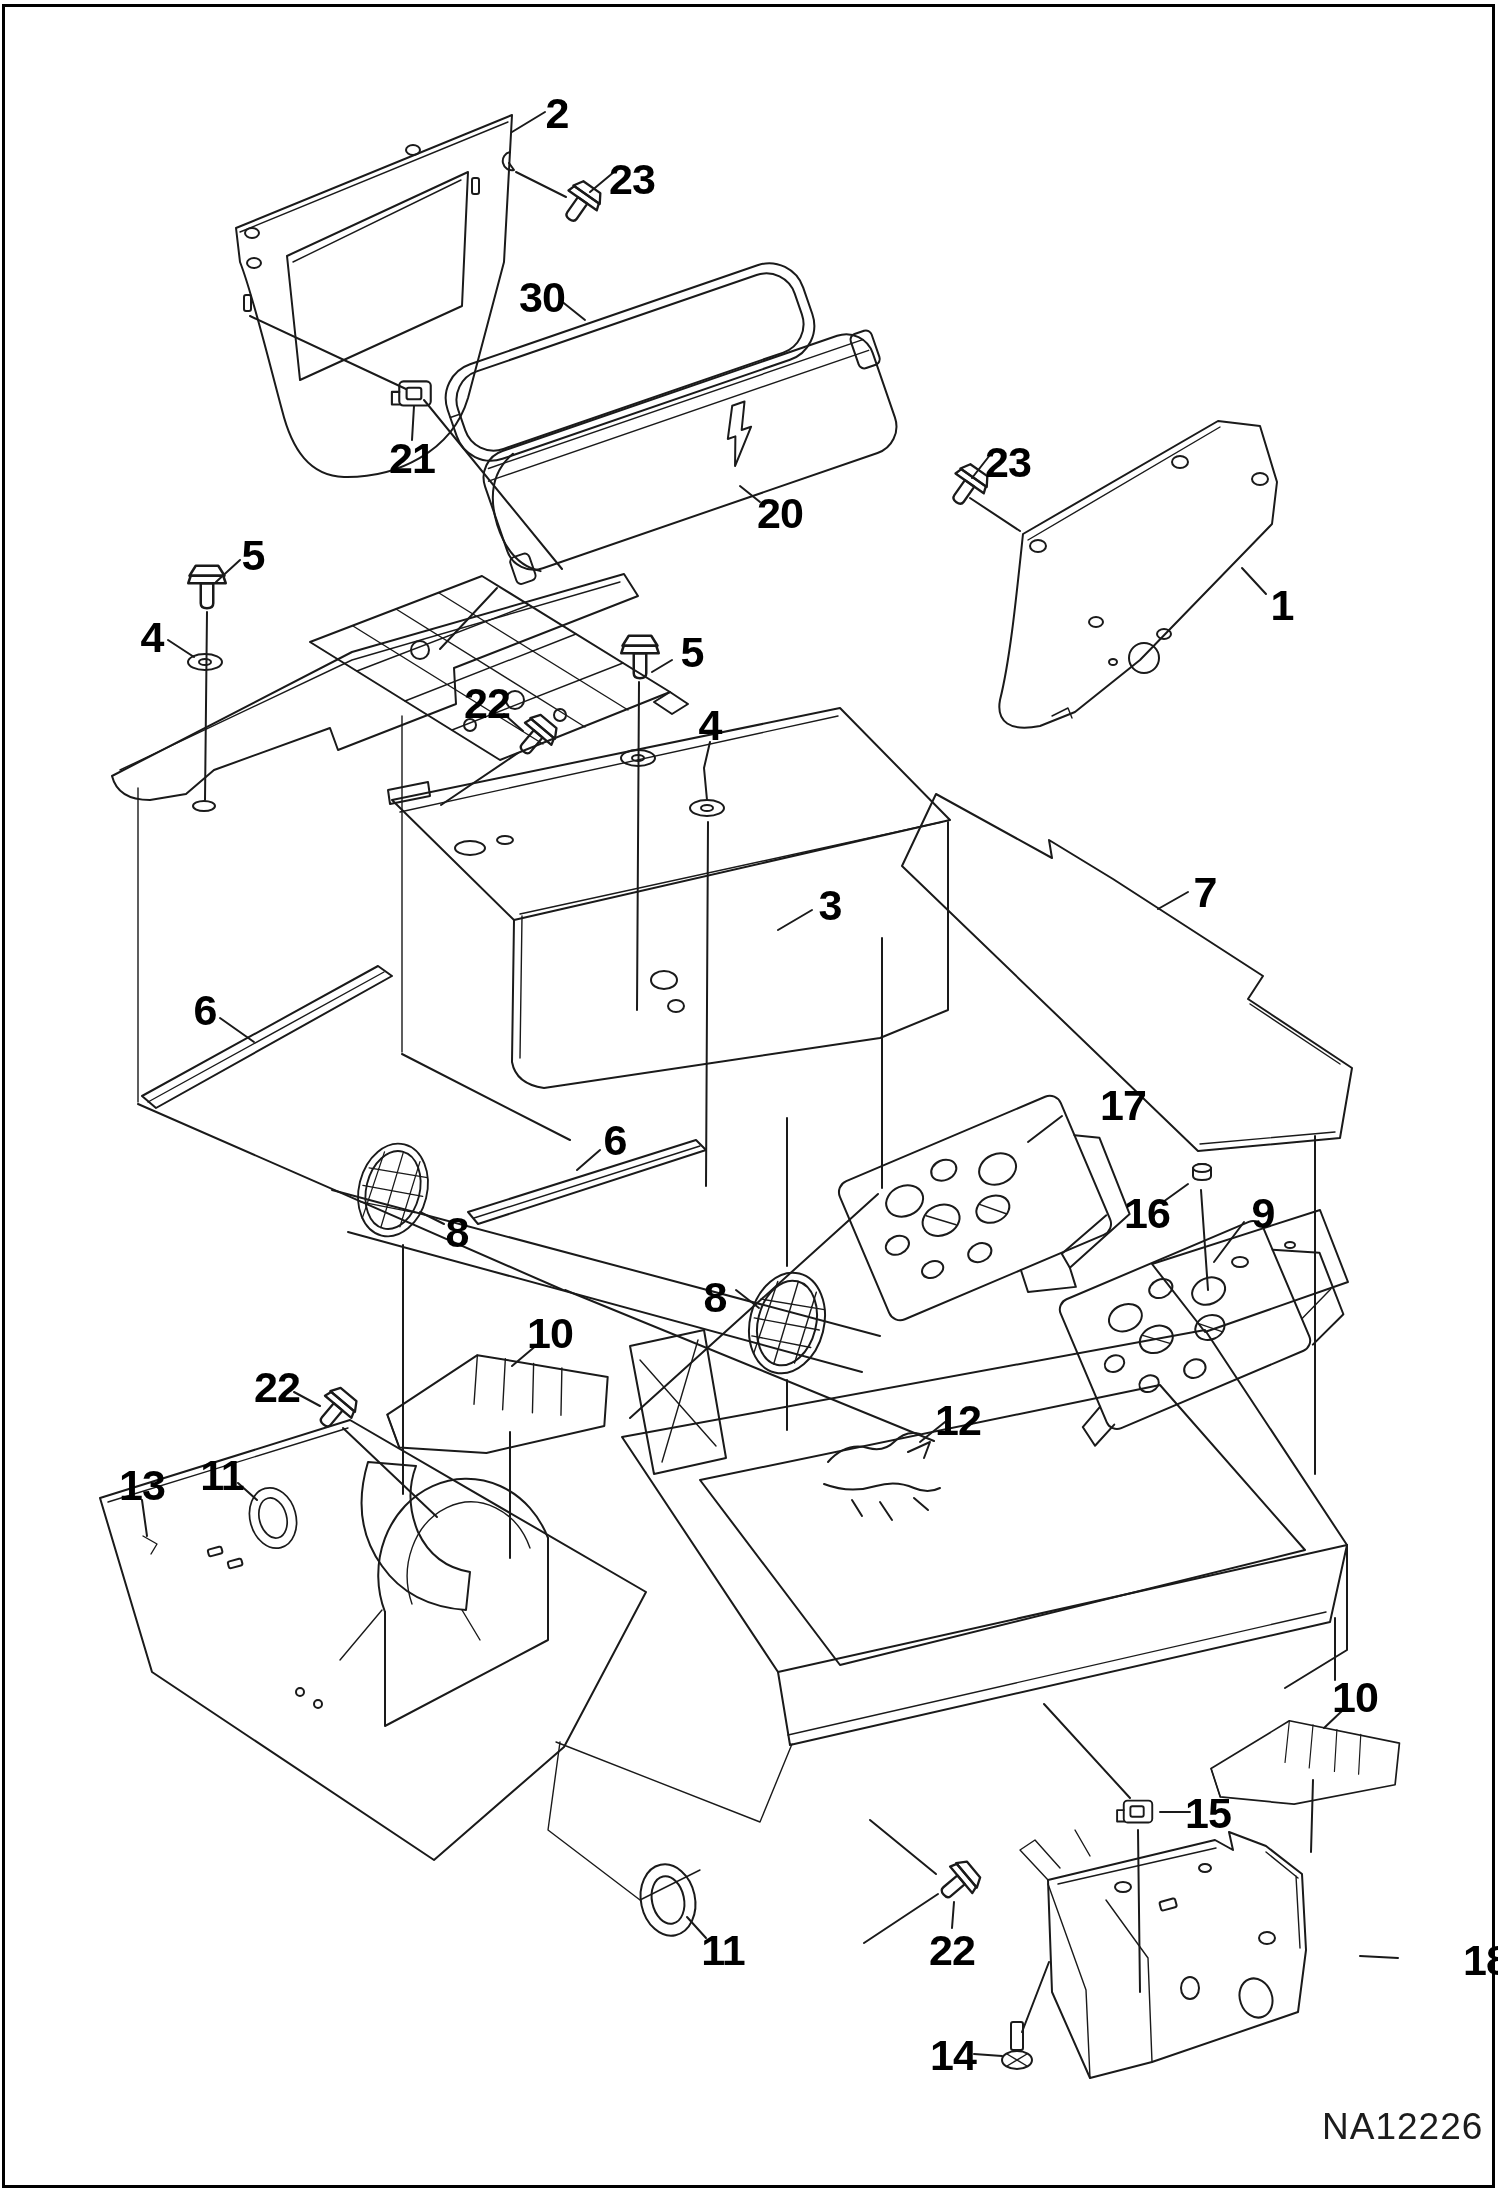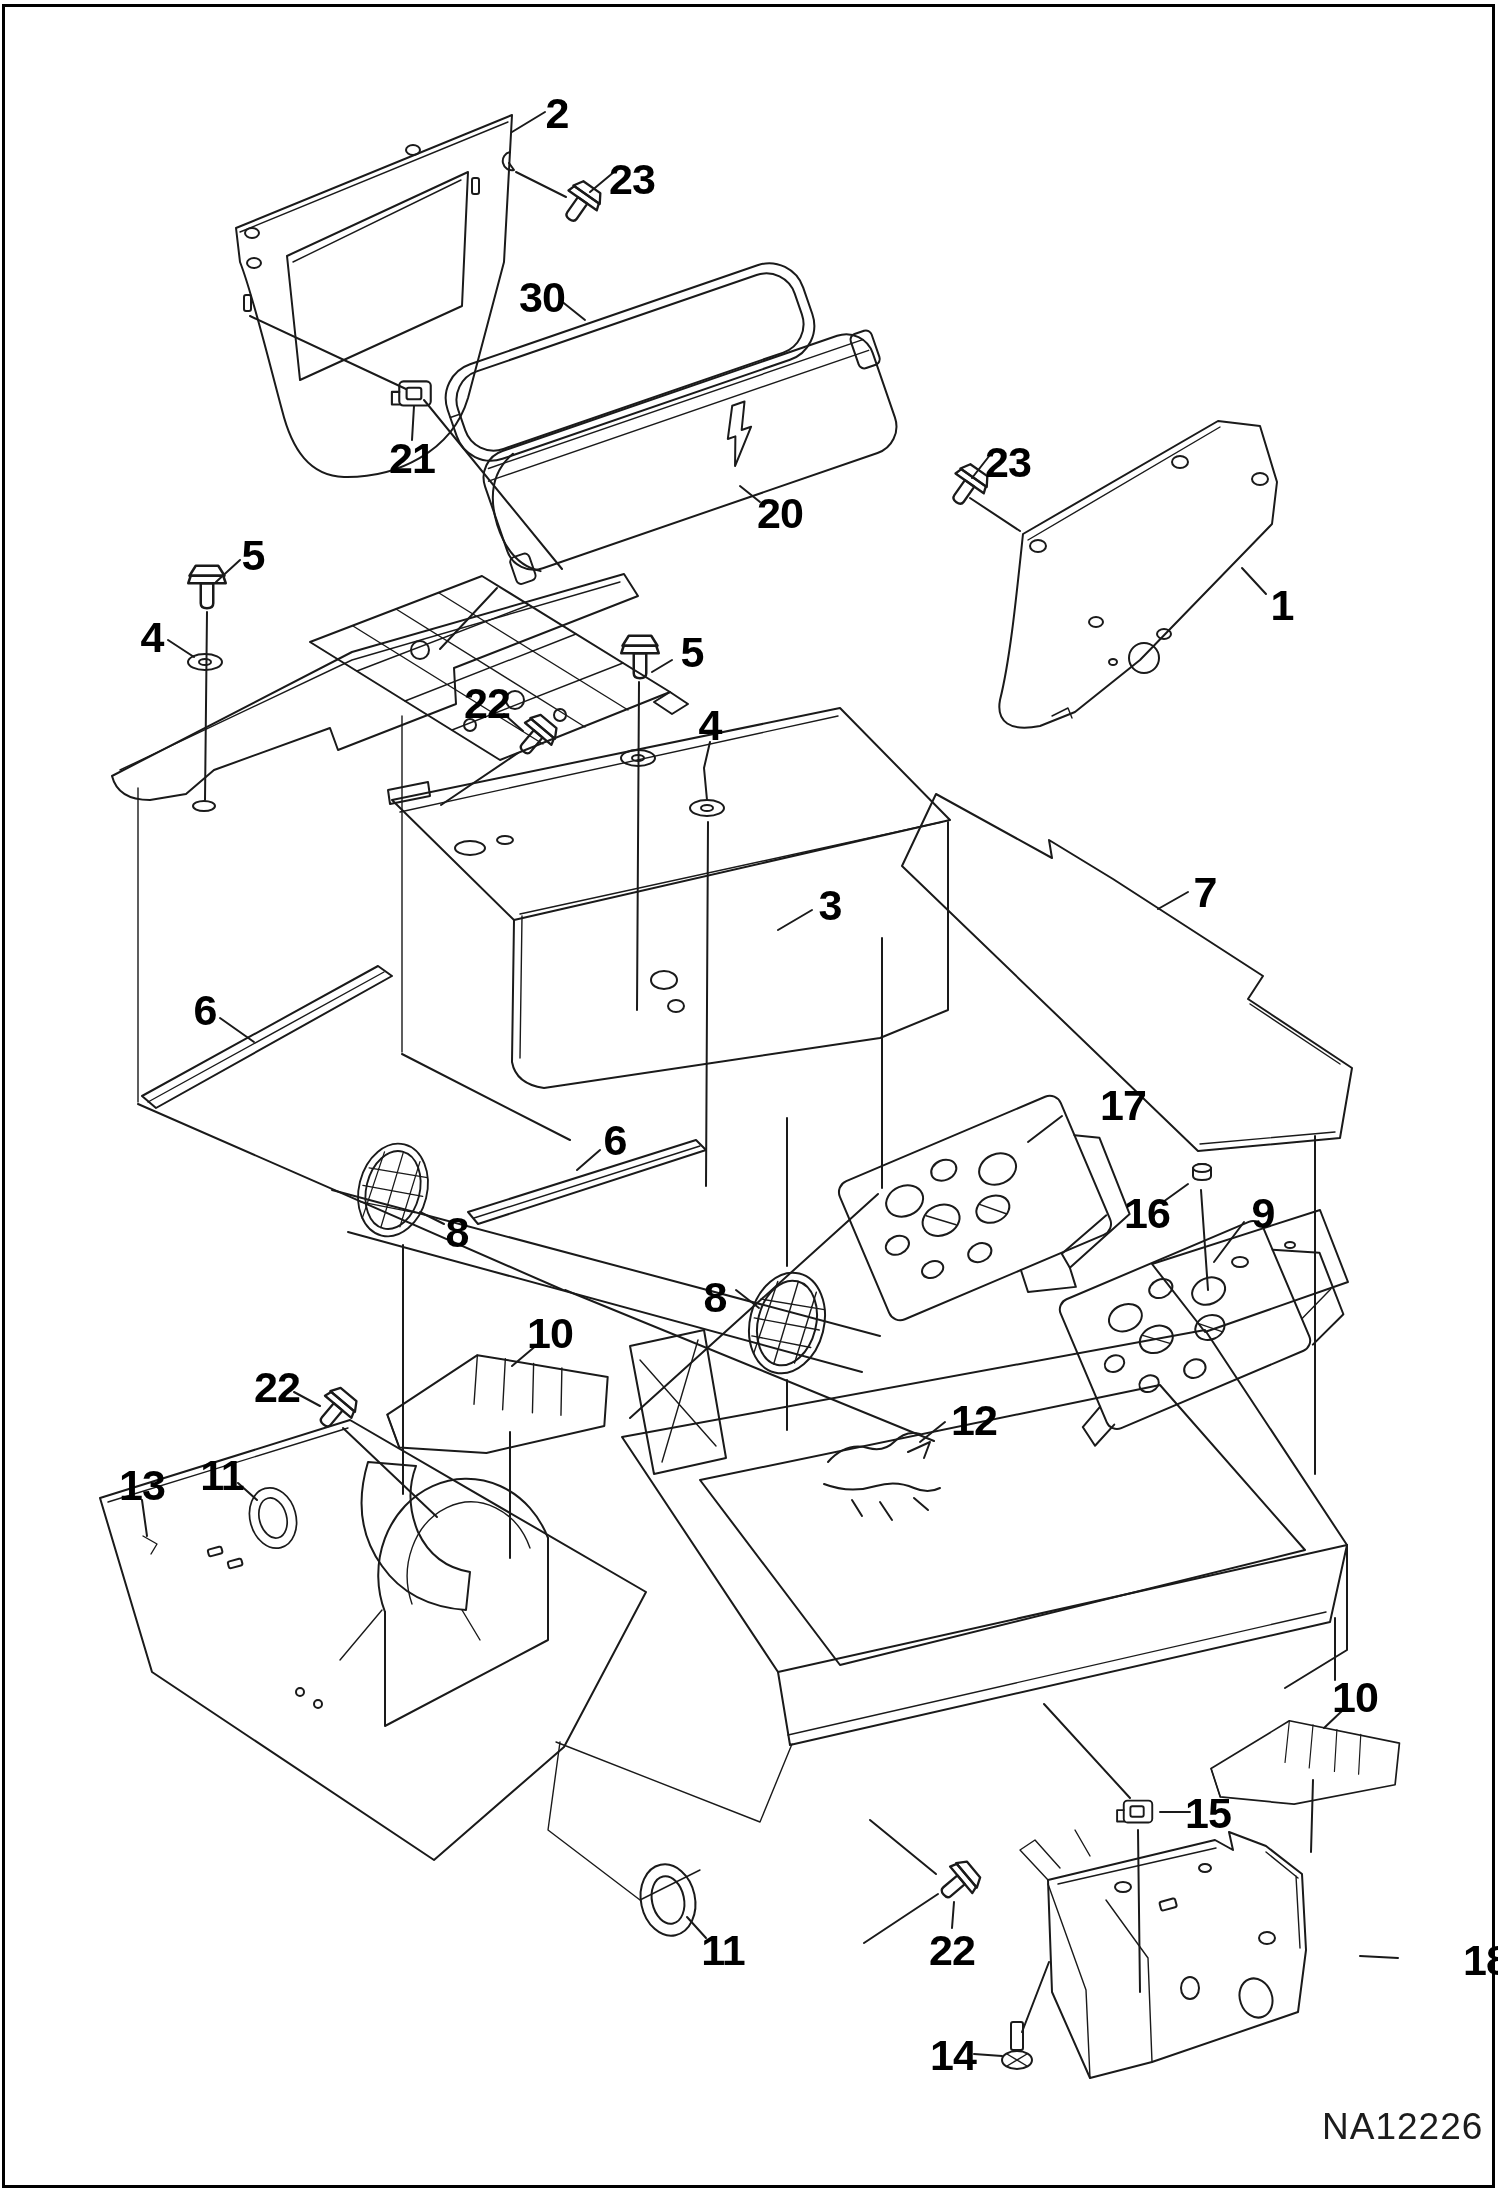--- a/index.html
+++ b/index.html
@@ -395,21 +395,21 @@
   <div class="callout" style="left: 615px; top: 1140px;">6</div>
   <div class="callout" style="left: 1123px; top: 1105px;">17</div>
   <div class="callout" style="left: 1147px; top: 1213px;">16</div>
   <div class="callout" style="left: 1263px; top: 1213px;">9</div>
   <div class="callout" style="left: 457px; top: 1232px;">8</div>
   <div class="callout" style="left: 715px; top: 1297px;">8</div>
   <div class="callout" style="left: 550px; top: 1333px;">10</div>
   <div class="callout" style="left: 277px; top: 1387px;">22</div>
   <div class="callout" style="left: 222px; top: 1475px;">11</div>
   <div class="callout" style="left: 142px; top: 1485px; text-align: right;">13</div>
-  <div class="callout" style="left: 958px; top: 1420px; margin-left: 16px;">12</div>
+  <div class="callout" style="left: 958px; top: 1420px;">12</div>
   <div class="callout" style="left: 1355px; top: 1697px;">10</div>
   <div class="callout" style="left: 1208px; top: 1813px;">15</div>
   <div class="callout" style="left: 723px; top: 1950px;">11</div>
   <div class="callout" style="left: 952px; top: 1950px;">22</div>
   <div class="callout" style="left: 953px; top: 2055px;">14</div>
   <div class="callout" style="left: 1486px; top: 1960px;">18</div>
 
   <div class="drawnum">NA12226</div>
 
   <div class="page-frame"></div>

